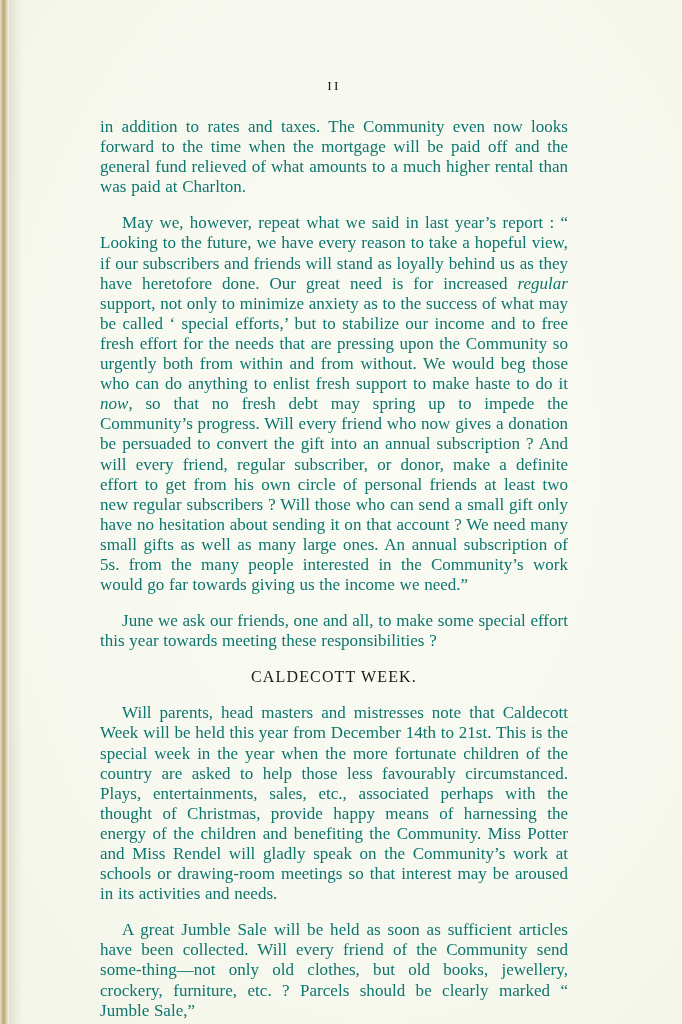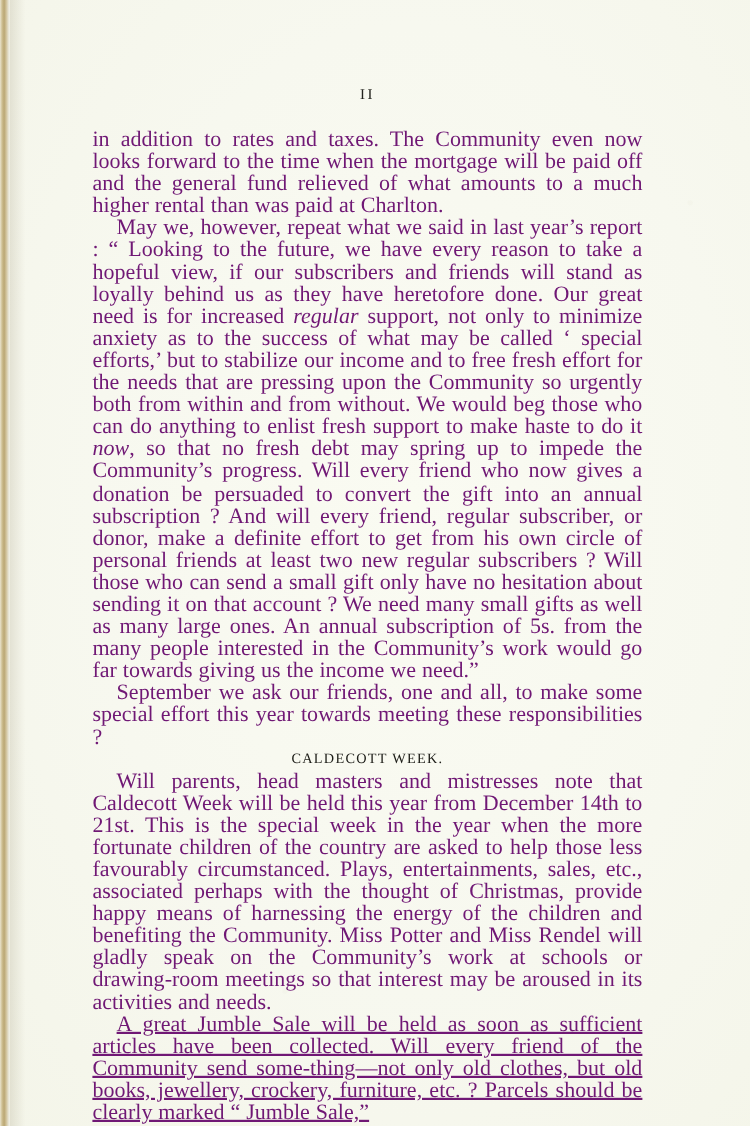--- a/index.html
+++ b/index.html
@@ -77,52 +77,52 @@
   .folio {
     text-align: center;
     font-size: 13.5px;
     letter-spacing: 2.2px;
     color: #24241f;
     margin-top: 78px;
     margin-bottom: 16px;
   }
 
   p.body-par {
-    margin: 0;
-    font-size: 20px;
+    margin: 16px;
+    font-size: 17px;
     line-height: 20.1px;
     text-align: justify;
     text-justify: inter-word;
-    color: #701a75;
+    color: #0f766e;
     letter-spacing: .02px;
     word-spacing: .4px;
     -webkit-font-smoothing: antialiased;
   }
   p.body-par.first {
     margin-top: 23px;
     text-indent: 0;
   }
   p.body-par.indent {
     text-indent: 22px;
   }
 
   h2.section-head {
-    font-size: 13px;
+    font-size: 16px;
     font-weight: normal;
     text-align: center;
     letter-spacing: 1.15px;
     color: #1d1d18;
     margin: 0;
     line-height: 20px;
   }
   .head-gap-before { margin-top: 38px; }
   .head-gap-after  { margin-top: 21px; }
 
   .head-gap-before-jumble { margin-top: 31px; }
-  .head-gap-after-jumble  { margin-top: 18px; text-decoration: underline; }
+  .head-gap-after-jumble  { margin-top: 18px; }
 
   em.ital {
   }
 
   
   #text-block {
     filter: contrast(1.02);
   }
 </style>
 </head>
@@ -135,21 +135,21 @@
 </div>
 
 <div id="text-block">
 
   <div class="folio">II</div>
 
   <p class="body-par first">in addition to rates and taxes.  The Community even now looks forward to the time when the mortgage will be paid off and the general fund relieved of what amounts to a much higher rental than was paid at Charlton.</p>
 
   <p class="body-par indent"><span>May we, however, repeat what we said in last year’s report : “ Looking to the future, we have every reason to take a hopeful view, if our subscribers and friends will stand as loyally behind us as they have heretofore done.  Our great need is for increased </span><em class="ital">regular</em><span> support, not only to minimize anxiety as to the success of what may be called ‘ special efforts,’ but to stabilize our income and to free fresh effort for the needs that are pressing upon the Community so urgently both from within and from without.  We would beg those who can do anything to enlist fresh support to make haste to do it </span><em class="ital">now</em><span>, so that no fresh debt may spring up to impede the Community’s progress.  Will every friend who now gives a donation be persuaded to convert the gift into an annual subscription ?  And will every friend, regular subscriber, or donor, make a definite effort to get from his own circle of personal friends at least two new regular subscribers ?  Will those who can send a small gift only have no hesitation about sending it on that account ?  We need many small gifts as well as many large ones.  An annual subscription of 5s. from the many people interested in the Community’s work would go far towards giving us the income we need.”</span></p>
 
-  <p class="body-par indent">September we ask our friends, one and all, to make some special effort this year towards meeting these responsibilities ?</p>
+  <p class="body-par indent">June we ask our friends, one and all, to make some special effort this year towards meeting these responsibilities ?</p>
 
   <h2 class="section-head head-gap-before">CALDECOTT WEEK.</h2>
 
   <p class="body-par indent head-gap-after">Will parents, head masters and mistresses note that Caldecott Week will be held this year from December 14th to 21st.  This is the special week in the year when the more fortunate children of the country are asked to help those less favourably circumstanced. Plays, entertainments, sales, etc., associated perhaps with the thought of Christmas, provide happy means of harnessing the energy of the children and benefiting the Community.  Miss Potter and Miss Rendel will gladly speak on the Community’s work at schools or drawing-room meetings so that interest may be aroused in its activities and needs.</p>
 
 
   <p class="body-par indent head-gap-after-jumble">A great Jumble Sale will be held as soon as sufficient articles have been collected.  Will every friend of the Community send some-thing—not only old clothes, but old books, jewellery, crockery, furniture, etc. ?  Parcels should be clearly marked “ Jumble Sale,”</p>
 
 </div>
 

